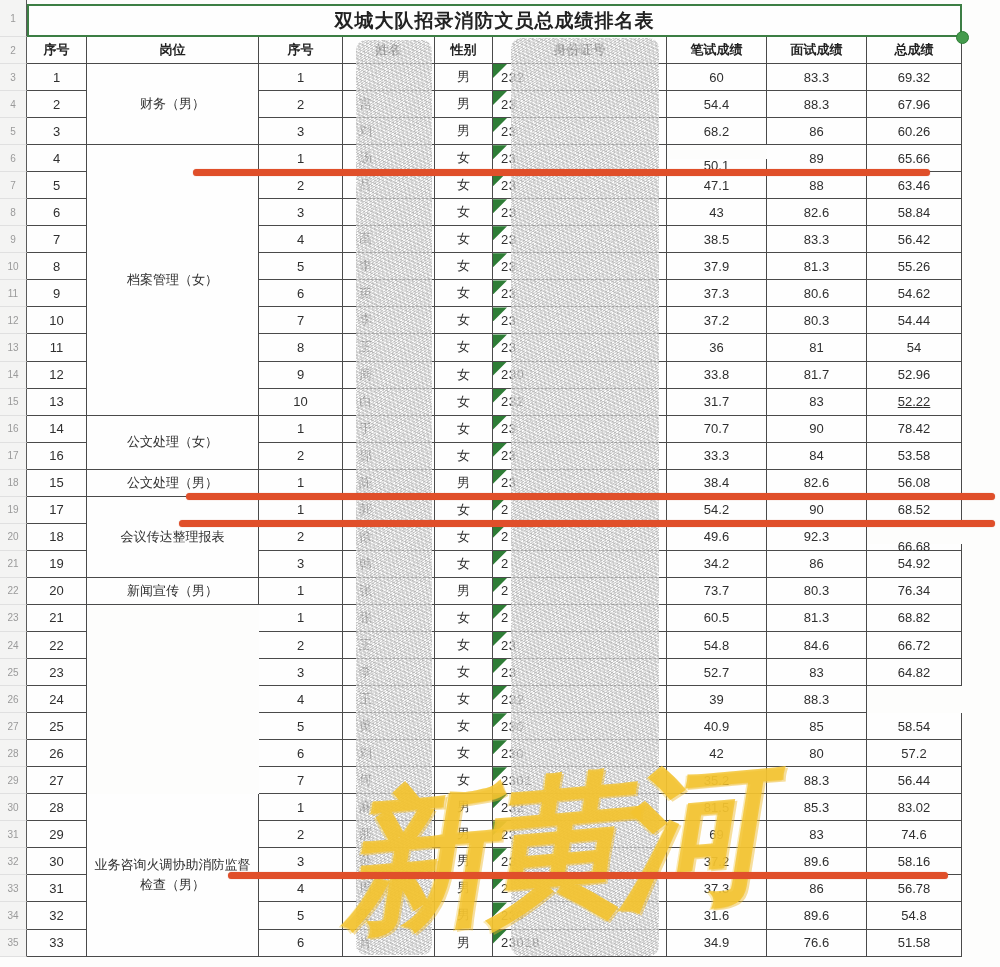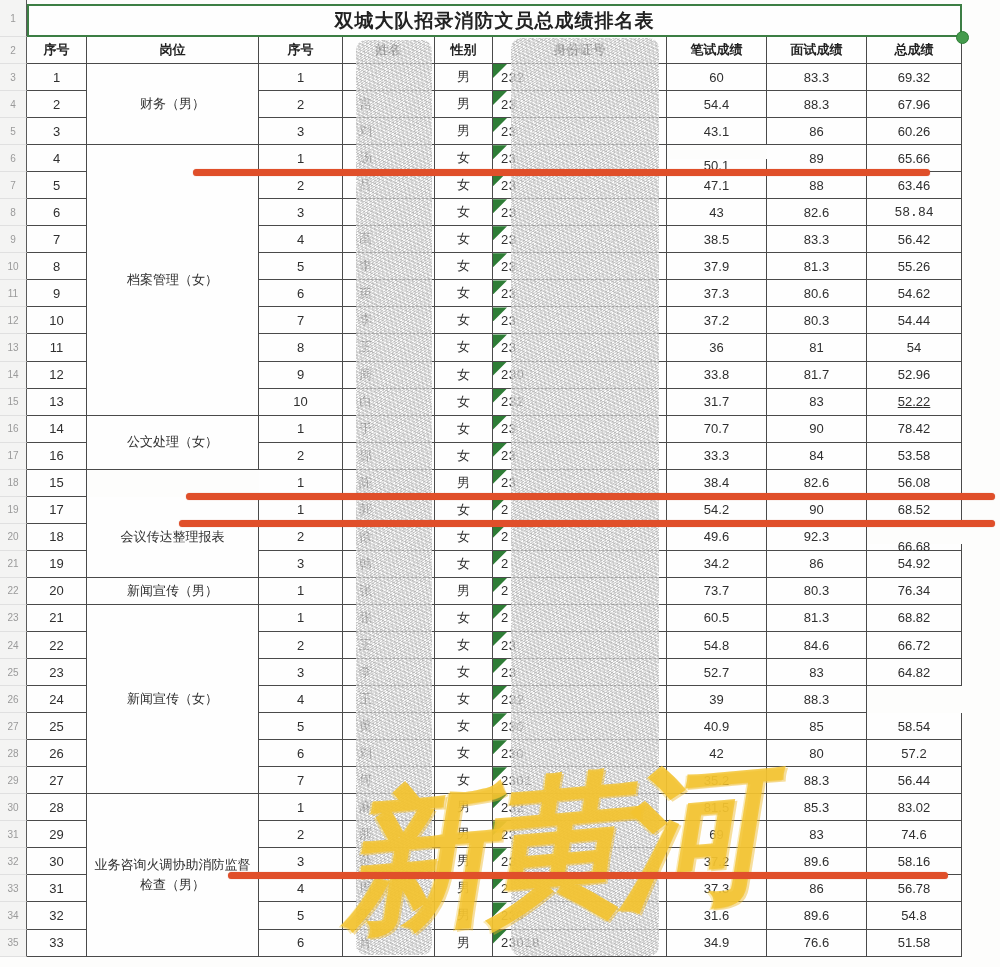--- a/index.html
+++ b/index.html
@@ -134,23 +134,23 @@
       <div class="cell head" style="grid-area: 2 / 4;">序号</div>
       <div class="cell head" style="grid-area: 2 / 5;">姓名</div>
       <div class="cell head" style="grid-area: 2 / 6;">性别</div>
       <div class="cell head" style="grid-area: 2 / 7;">身份证号</div>
       <div class="cell head" style="grid-area: 2 / 8;">笔试成绩</div>
       <div class="cell head" style="grid-area: 2 / 9;">面试成绩</div>
       <div class="cell head" style="grid-area: 2 / 10;">总成绩</div>
       <div class="cell pos-cell" style="grid-area: 3 / 3 / span 3;">财务（男）</div>
       <div class="cell pos-cell" style="grid-area: 6 / 3 / span 10;">档案管理（女）</div>
       <div class="cell pos-cell" style="grid-area: 16 / 3 / span 2;">公文处理（女）</div>
+      <div class="cell pos-cell" style="grid-area: 18 / 3 / span 1;">公文处理（男）</div>
       <div class="cell pos-cell" style="grid-area: 22 / 3 / span 1;">新闻宣传（男）</div>
       <div class="cell pos-cell" style="grid-area: 19 / 3 / span 3;">会议传达整理报表</div>
-      <div class="cell pos-cell" style="grid-area: 23 / 3 / span 7;">新闻宣传（女）</div>
       <div class="cell pos-cell" style="grid-area: 30 / 3 / span 6;">业务咨询火调协助消防监督检查（男）</div>
       <div class="cell " style="grid-area: 3 / 2;">1</div>
       <div class="cell " style="grid-area: 3 / 4;">1</div>
       <div class="cell name-cell" style="grid-area: 3 / 5;"></div>
       <div class="cell " style="grid-area: 3 / 6;">男</div>
       <div class="cell id-cell" style="grid-area: 3 / 7;">232<span class="tri"></span></div>
       <div class="cell " style="grid-area: 3 / 8;">60</div>
       <div class="cell " style="grid-area: 3 / 9;">83.3</div>
       <div class="cell " style="grid-area: 3 / 10;">69.32</div>
       <div class="cell " style="grid-area: 4 / 2;">2</div>
@@ -159,21 +159,21 @@
       <div class="cell " style="grid-area: 4 / 6;">男</div>
       <div class="cell id-cell" style="grid-area: 4 / 7;">23<span class="tri"></span></div>
       <div class="cell " style="grid-area: 4 / 8;">54.4</div>
       <div class="cell " style="grid-area: 4 / 9;">88.3</div>
       <div class="cell " style="grid-area: 4 / 10;">67.96</div>
       <div class="cell " style="grid-area: 5 / 2;">3</div>
       <div class="cell " style="grid-area: 5 / 4;">3</div>
       <div class="cell name-cell" style="grid-area: 5 / 5;">刘</div>
       <div class="cell " style="grid-area: 5 / 6;">男</div>
       <div class="cell id-cell" style="grid-area: 5 / 7;">23<span class="tri"></span></div>
-      <div class="cell " style="grid-area: 5 / 8;">43.1</div>
+      <div class="cell " style="grid-area: 5 / 8;">68.2</div>
       <div class="cell " style="grid-area: 5 / 9;">86</div>
       <div class="cell " style="grid-area: 5 / 10;">60.26</div>
       <div class="cell " style="grid-area: 6 / 2;">4</div>
       <div class="cell " style="grid-area: 6 / 4;">1</div>
       <div class="cell name-cell" style="grid-area: 6 / 5;">汤</div>
       <div class="cell " style="grid-area: 6 / 6;">女</div>
       <div class="cell id-cell" style="grid-area: 6 / 7;">23<span class="tri"></span></div>
       <div class="cell " style="grid-area: 6 / 8; margin-top: 14px;">50.1</div>
       <div class="cell " style="grid-area: 6 / 9;">89</div>
       <div class="cell " style="grid-area: 6 / 10;">65.66</div>
@@ -185,21 +185,21 @@
       <div class="cell " style="grid-area: 7 / 8;">47.1</div>
       <div class="cell " style="grid-area: 7 / 9;">88</div>
       <div class="cell " style="grid-area: 7 / 10;">63.46</div>
       <div class="cell " style="grid-area: 8 / 2;">6</div>
       <div class="cell " style="grid-area: 8 / 4;">3</div>
       <div class="cell name-cell" style="grid-area: 8 / 5;"></div>
       <div class="cell " style="grid-area: 8 / 6;">女</div>
       <div class="cell id-cell" style="grid-area: 8 / 7;">23<span class="tri"></span></div>
       <div class="cell " style="grid-area: 8 / 8;">43</div>
       <div class="cell " style="grid-area: 8 / 9;">82.6</div>
-      <div class="cell " style="grid-area: 8 / 10; font-family: Liberation Mono, monospace;">58.84</div>
+      <div class="cell " style="grid-area: 8 / 10;">58.84</div>
       <div class="cell " style="grid-area: 9 / 2;">7</div>
       <div class="cell " style="grid-area: 9 / 4;">4</div>
       <div class="cell name-cell" style="grid-area: 9 / 5;">高</div>
       <div class="cell " style="grid-area: 9 / 6;">女</div>
       <div class="cell id-cell" style="grid-area: 9 / 7;">23<span class="tri"></span></div>
       <div class="cell " style="grid-area: 9 / 8;">38.5</div>
       <div class="cell " style="grid-area: 9 / 9;">83.3</div>
       <div class="cell " style="grid-area: 9 / 10;">56.42</div>
       <div class="cell " style="grid-area: 10 / 2;">8</div>
       <div class="cell " style="grid-area: 10 / 4;">5</div>

